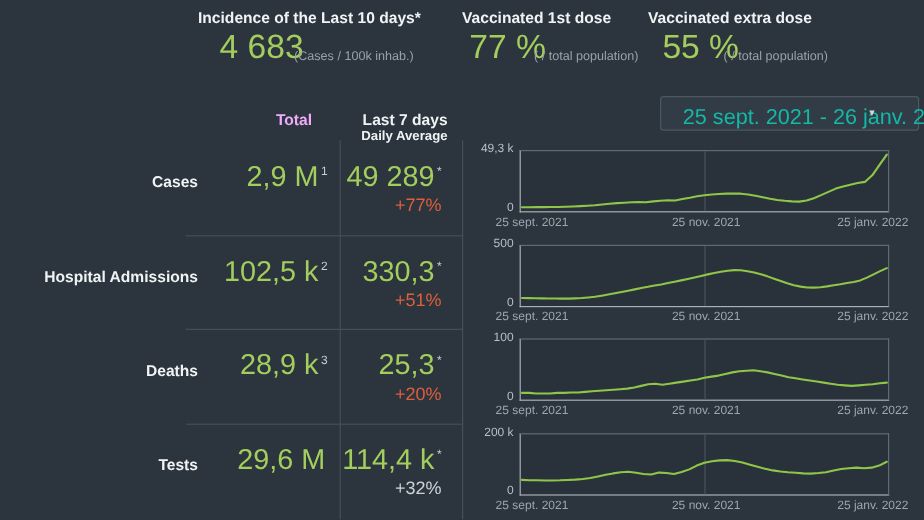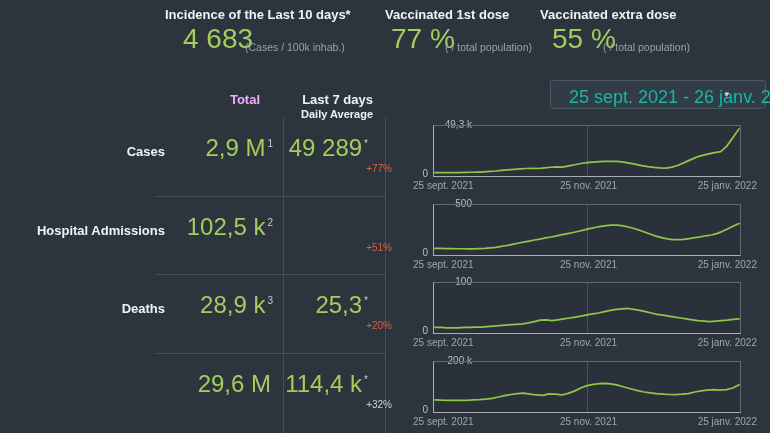--- a/index.html
+++ b/index.html
@@ -29,24 +29,24 @@
   #vd1{left:283px}#vd2{left:385px}
   .hdiv{position:absolute;left:155px;width:230px;height:1px;background:#454f58;}
   #hd1{top:196px}#hd2{top:274px}#hd3{top:353px}
   
   .row{position:absolute;left:0;width:770px;}
   #r0{top:117px;height:79px}#r1{top:196px;height:78px}#r2{top:274px;height:79px}#r3{top:353px;height:80px}
   .rlabel{position:absolute;left:0;top:27px;width:165px;text-align:right;font-size:13px;font-weight:bold;color:#f0f3f4;}
   .cell-total{position:absolute;left:155px;top:17px;width:118px;text-align:right;font-size:24px;color:#a3cd5c;white-space:nowrap;}
   .cell-avg{position:absolute;left:283px;top:17px;width:85px;text-align:right;font-size:24px;color:#a3cd5c;white-space:nowrap;}
   .cell-total sup,.cell-avg sup{font-size:10px;color:#c6cdd2;margin-left:2px;}
-  .pct{position:absolute;left:283px;top:46px;width:85px;text-align:right;font-size:10px;padding-left:24px;}
+  .pct{position:absolute;left:283px;top:46px;width:85px;text-align:right;font-size:15px;}
   
   .chart{position:absolute;left:385px;top:0;width:385px;height:100%;}
-  .chart .ymax{position:absolute;left:0;top:2px;width:43px;text-align:right;font-size:10px;color:#b6bfc5;white-space:nowrap;margin-left:44px;}
+  .chart .ymax{position:absolute;left:0;top:2px;width:43px;text-align:right;font-size:10px;color:#b6bfc5;white-space:nowrap;}
   .chart .ymin{position:absolute;left:0;top:51px;width:43px;text-align:right;font-size:10px;color:#b6bfc5;}
   .chart .plot{position:absolute;left:48px;top:8px;width:308px;height:52px;box-sizing:border-box;
     border-left:1px solid #a7b0b7;border-bottom:1px solid #a7b0b7;
     border-top:1px solid #5f6a72;border-right:1px solid #5f6a72;
     background:rgba(0,0,0,0.05);}
   .chart .gridline{position:absolute;left:50%;top:0;bottom:0;width:1px;background:#49525b;}
   .chart svg{position:absolute;left:0;top:0;width:100%;height:100%;display:block;}
   .xl{position:absolute;top:63px;font-size:10px;color:#9da6ad;white-space:nowrap;}
   .x0{left:28px}.x1{left:146px;width:115px;text-align:center}.x2{right:13px}
 </style>
@@ -96,20 +96,21 @@
     </div>
     <span class="xl x0">25 sept. 2021</span>
     <span class="xl x1">25 nov. 2021</span>
     <span class="xl x2">25 janv. 2022</span>
   </div>
 </div>
 
 <div class="row" id="r1">
   <div class="rlabel">Hospital Admissions</div>
   <div class="cell-total"><span>102,5 k</span><sup>2</sup></div>
+  <div class="cell-avg"><span>330,3</span><sup>*</sup></div>
   <div class="pct" style="color: rgb(221, 95, 59);">+51%</div>
   <div class="chart">
     <span class="ymax">500</span>
     <span class="ymin">0</span>
     <div class="plot">
       <div class="gridline"></div>
       <svg viewBox="0 0 308 52" preserveAspectRatio="none">
           <polyline points="1.0,45.1 6.6,45.2 12.1,45.3 17.7,45.4 23.3,45.5 28.8,45.5 34.4,45.6 39.9,45.6 45.5,45.4 51.1,45.1 56.6,44.6 62.2,44.0 67.8,43.1 73.3,42.1 78.9,41.0 84.5,39.8 90.0,38.7 95.6,37.6 101.1,36.4 106.7,35.4 112.3,34.2 117.8,33.3 123.4,32.1 129.0,30.9 134.5,29.8 140.1,28.6 145.7,27.3 151.2,25.9 156.8,24.6 162.3,23.4 167.9,22.3 173.5,21.4 179.0,20.9 184.6,21.0 190.2,21.8 195.7,22.9 201.3,24.4 206.9,26.3 212.4,28.4 218.0,30.4 223.5,32.3 229.1,34.0 234.7,35.2 240.2,35.9 245.8,36.1 251.4,35.7 256.9,35.0 262.5,34.0 268.1,33.1 273.6,32.0 279.2,31.2 284.7,29.8 290.3,27.4 295.9,24.6 301.4,21.8 307.0,19.2" fill="none" stroke="#8fc548" stroke-width="1.8" stroke-linejoin="round" stroke-linecap="round"></polyline>
         </svg>
     </div>
@@ -133,20 +134,21 @@
           <polyline points="1.0,46.2 6.9,46.2 12.8,46.7 18.7,46.7 24.5,46.7 30.4,46.2 36.3,46.2 42.2,45.8 48.1,45.8 54.0,45.3 59.8,44.8 65.7,44.4 71.6,43.9 77.5,43.4 83.4,43.0 89.3,42.5 95.2,41.5 101.0,40.1 106.9,38.7 112.8,38.3 118.7,39.2 124.6,38.3 130.5,37.3 136.3,36.4 142.2,35.4 148.1,34.5 154.0,33.1 159.9,32.1 165.8,31.2 171.7,29.8 177.5,28.4 183.4,27.4 189.3,27.0 195.2,26.5 201.1,27.4 207.0,28.4 212.8,29.8 218.7,31.2 224.6,32.6 230.5,33.5 236.4,34.5 242.3,35.4 248.2,36.4 254.0,37.3 259.9,38.3 265.8,39.2 271.7,39.7 277.6,40.1 283.5,39.7 289.3,39.2 295.2,38.7 301.1,37.8 307.0,37.3" fill="none" stroke="#8fc548" stroke-width="1.8" stroke-linejoin="round" stroke-linecap="round"></polyline>
         </svg>
     </div>
     <span class="xl x0">25 sept. 2021</span>
     <span class="xl x1">25 nov. 2021</span>
     <span class="xl x2">25 janv. 2022</span>
   </div>
 </div>
 
 <div class="row" id="r3">
+  <div class="rlabel">Tests</div>
   <div class="cell-total"><span>29,6 M</span><sup></sup></div>
   <div class="cell-avg"><span>114,4 k</span><sup>*</sup></div>
   <div class="pct" style="color: rgb(204, 211, 216);">+32%</div>
   <div class="chart">
     <span class="ymax">200 k</span>
     <span class="ymin">0</span>
     <div class="plot">
       <div class="gridline"></div>
       <svg viewBox="0 0 308 52" preserveAspectRatio="none">
           <polyline points="1.0,39.4 7.4,39.7 13.8,39.8 20.1,39.9 26.5,39.9 32.9,39.8 39.3,39.5 45.6,39.2 52.0,38.7 58.4,37.8 64.8,36.4 71.1,35.0 77.5,33.8 83.9,32.8 90.3,32.4 96.6,33.3 103.0,34.3 109.4,34.7 115.8,33.1 122.1,33.5 128.5,34.3 134.9,32.6 141.3,30.3 147.6,27.0 154.0,24.6 160.4,23.2 166.8,22.5 173.1,22.3 179.5,23.0 185.9,24.4 192.3,26.3 198.6,28.1 205.0,29.8 211.4,31.2 217.8,32.1 224.1,32.8 230.5,33.3 236.9,33.8 243.3,34.0 249.6,33.5 256.0,32.8 262.4,31.2 268.8,30.0 275.1,29.3 281.5,28.8 287.9,29.3 294.3,28.8 300.6,27.0 307.0,23.7" fill="none" stroke="#8fc548" stroke-width="1.8" stroke-linejoin="round" stroke-linecap="round"></polyline>

